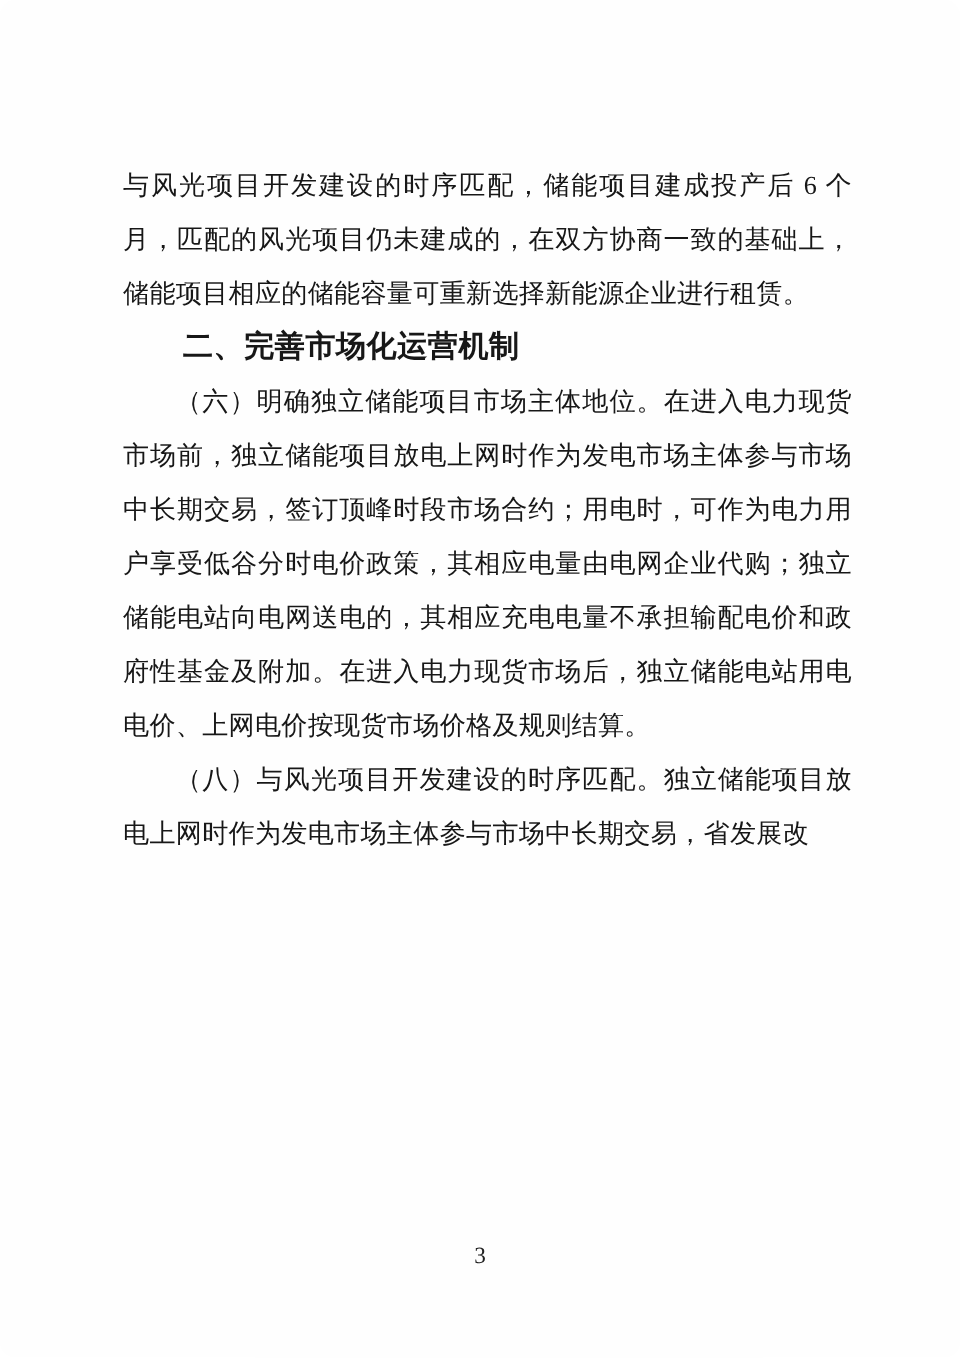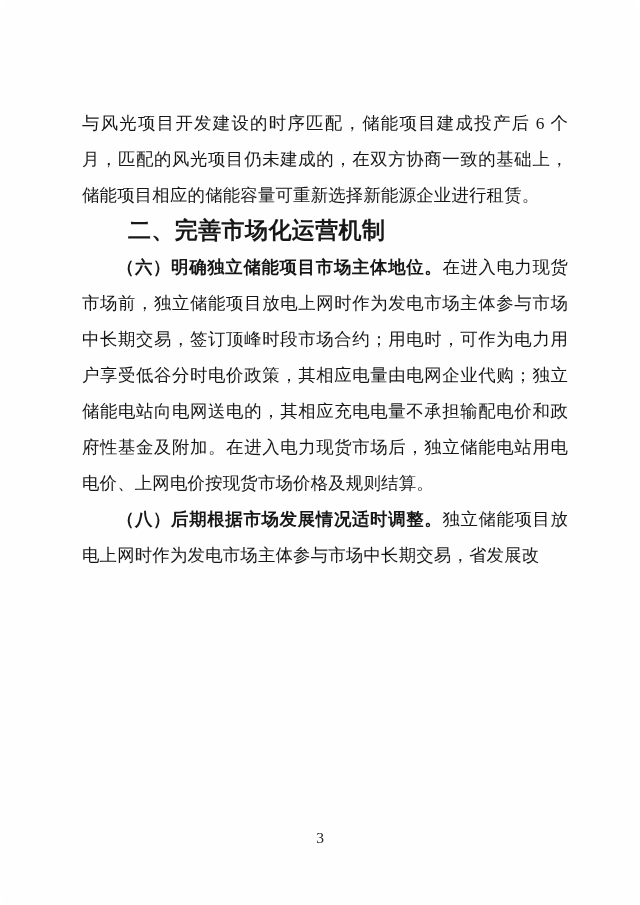--- a/index.html
+++ b/index.html
@@ -35,26 +35,26 @@
     margin: 0;
     text-indent: 2em;
   }
   .para.flush {
     text-indent: 0;
   }
   .heading {
     margin: 0;
     text-indent: 2em;
     font-weight: bold;
-    font-size: 23px;
+    font-size: 20px;
     line-height: 36px;
     letter-spacing: 0.4px;
   }
   .lead {
-    font-weight: bold;
+    font-weight: normal;
     letter-spacing: 0.3px;
   }
   .page-number {
     position: absolute;
     left: 0;
     right: 0;
     bottom: 58px;
     text-align: center;
     font-size: 15.5px;
     color: #222222;
@@ -67,18 +67,18 @@
 <div class="page">
   <div class="doc-body">
 
     <p class="para flush">与风光项目开发建设的时序匹配，储能项目建成投产后 6 个月，匹配的风光项目仍未建成的，在双方协商一致的基础上，储能项目相应的储能容量可重新选择新能源企业进行租赁。</p>
 
     <p class="heading">二、完善市场化运营机制</p>
 
     <p class="para"><span class="lead">（六）明确独立储能项目市场主体地位。</span><span>在进入电力现货市场前，独立储能项目放电上网时作为发电市场主体参与市场中长期交易，签订顶峰时段市场合约；用电时，可作为电力用户享受低谷分时电价政策，其相应电量由电网企业代购；独立储能电站向电网送电的，其相应充电电量不承担输配电价和政府性基金及附加。在进入电力现货市场后，独立储能电站用电电价、上网电价按现货市场价格及规则结算。</span></p>
 
 
-    <p class="para"><span class="lead">（八）后期根据市场发展情况适时调整。</span><span>独立储能项目放电上网时作为发电市场主体参与市场中长期交易，省发展改</span></p>
+    <p class="para"><span class="lead">（八）与风光项目开发建设的时序匹配。</span><span>独立储能项目放电上网时作为发电市场主体参与市场中长期交易，省发展改</span></p>
 
   </div>
 
   <div class="page-number">3</div>
 </div>
 
 </body></html>

